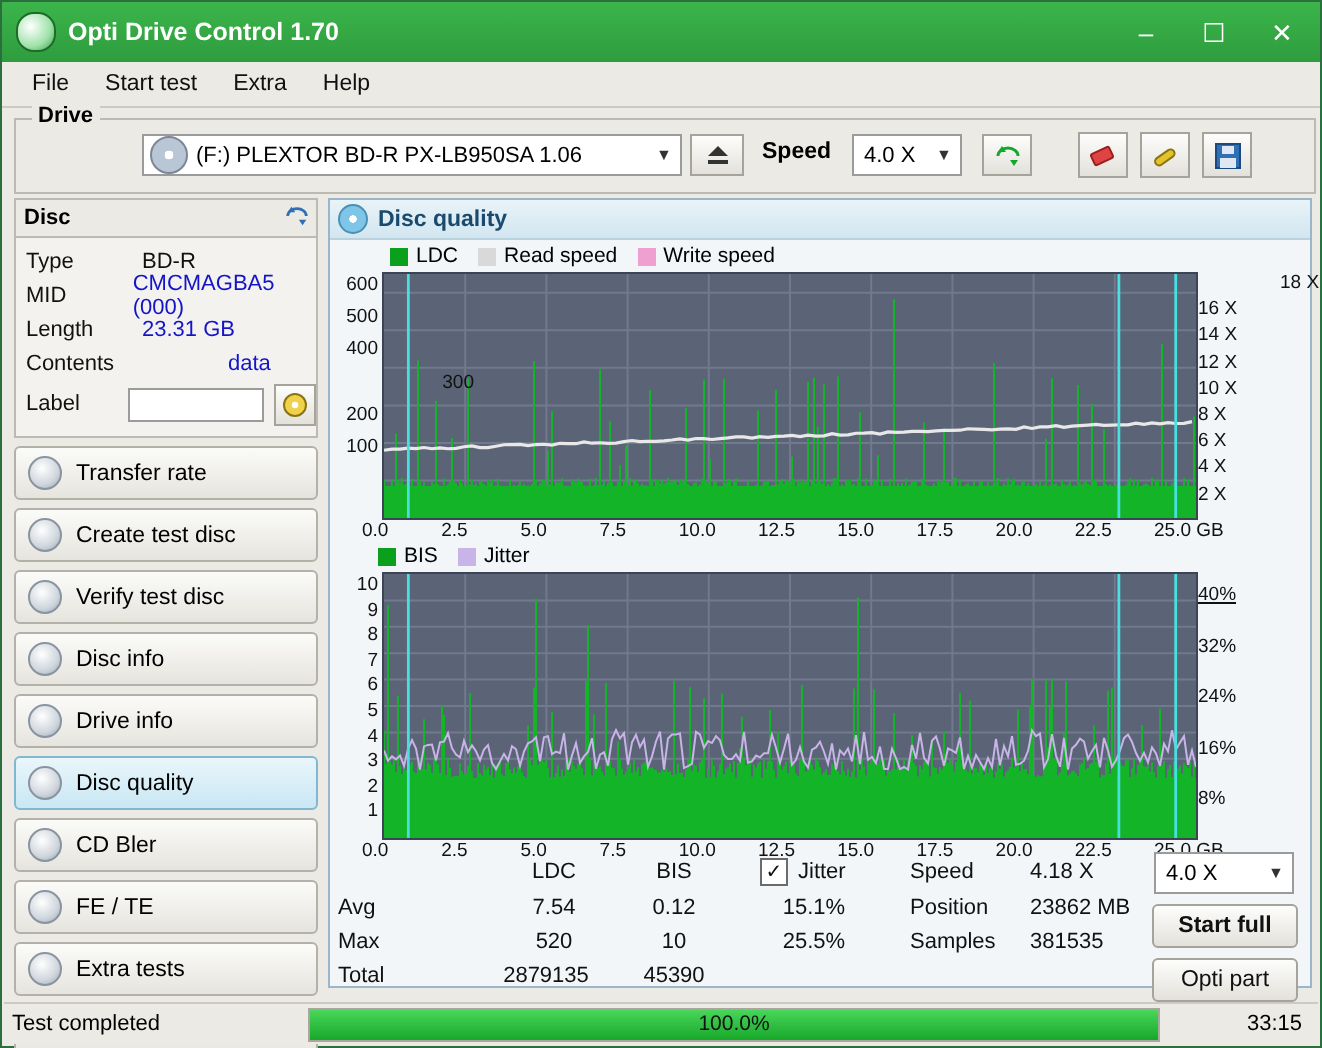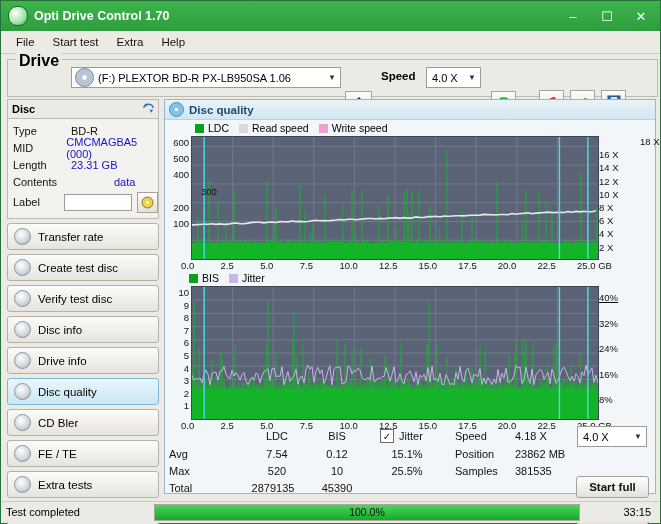--- a/index.html
+++ b/index.html
@@ -7,25 +7,25 @@
   .win{position:absolute;left:0;top:0;width:661px;height:524px;background:#eceae4;border:1px solid #2b6f3f;box-sizing:border-box;}
   
   .titlebar{height:30px;background:linear-gradient(to bottom,#3bb54a,#2e9c3e);display:flex;align-items:center;padding:0 2px;}
   .title-ico{width:18px;height:18px;border-radius:9px;background:radial-gradient(circle at 35% 35%,#fff,#9fe2a8 60%,#39a04a);margin:0 6px 0 5px;border:1px solid #1f6b2c;}
   .title-text{color:#fff;font-weight:bold;font-size:12.5px;flex:1;}
   .winbtn{width:34px;height:24px;display:flex;align-items:center;justify-content:center;color:#fff;font-size:13px;}
   
   .menubar{height:22px;background:#eceae4;display:flex;align-items:center;padding-left:6px;border-bottom:1px solid #cdcac2;}
   .menubar div{padding:2px 9px;font-size:11.5px;color:#111;}
   .drive-box{left:6px;top:58px;width:649px;height:36px;border:1px solid #bdbab2;background:#eceae4;position:absolute;}
-  .drive-label{position:absolute;left:8px;top:-8px;background:#eceae4;font-weight:bold;font-size:16px;padding:0 3px;}
+  .drive-label{position:absolute;left:8px;top:-8px;background:#eceae4;font-weight:bold;font-size:11px;padding:0 3px;}
   .combo{position:absolute;background:#fff;border:1px solid #9b9b9b;height:21px;display:flex;align-items:center;box-sizing:border-box;font-size:11px;}
   .combo .arrow{margin-left:auto;width:16px;height:19px;display:flex;align-items:center;justify-content:center;font-size:8px;color:#333;}
   .drvicon{width:17px;height:17px;margin:0 4px 0 3px;border-radius:50%;background:radial-gradient(circle at 50% 50%,#fff 0 18%,#b9c6d6 19% 100%);border:1px solid #7b8794;}
-  .btn{position:absolute;border:1px solid #a6a39b;background:linear-gradient(to bottom,#fdfdfc,#e3e1da);display:flex;align-items:center;justify-content:center;box-sizing:border-box;margin-top:24px;}
+  .btn{position:absolute;border:1px solid #a6a39b;background:linear-gradient(to bottom,#fdfdfc,#e3e1da);display:flex;align-items:center;justify-content:center;box-sizing:border-box;}
   
   .sidebar{position:absolute;left:6px;top:98px;width:152px;}
   .disc-head{height:20px;background:#eceae4;border:1px solid #bdbab2;display:flex;align-items:center;font-weight:bold;font-size:11px;padding-left:4px;box-sizing:border-box;}
   .disc-body{border:1px solid #bdbab2;border-top:none;background:#f3f2ee;padding:3px 0 4px 0;}
   .row{display:flex;align-items:center;height:17px;font-size:11px;padding-left:5px;}
   .row .k{width:58px;color:#111;}
   .row .v{color:#111;}
   .v.blue{color:#1414c8;}
   .v.link{color:#1414c8;}
   .navbtn{position:relative;height:27px;margin-top:4px;border:1px solid #b4b1a9;border-radius:3px;background:linear-gradient(to bottom,#fbfbf9,#e6e4dd);display:flex;align-items:center;font-size:11.5px;box-sizing:border-box;}
@@ -635,21 +635,21 @@
           <rect x="0" y="106" width="406" height="16" fill="#14b428"></rect>
           <polyline points="0,88.13651657082909 4,87.60525896755966 8,87.54981008033212 12,87.10594871733775 16,87.3048150157755 20,86.74693387733743 24,87.37076965839492 28,86.92518710399352 32,87.36769353926347 36,87.1728372675754 40,86.38285689397142 44,85.96753788271306 48,86.82057478997595 52,86.79600088225877 56,86.11504036486046 60,85.37438126871903 64,85.31652912221301 68,85.22243124815105 72,85.82286157265472 76,85.26592800501786 80,85.11414275299934 84,85.52508638307881 88,84.64379059691095 92,84.8076845018197 96,84.85437127290385 100,83.96312087924461 104,84.60742255882545 108,84.37443460901522 112,84.67881543386929 116,84.53608013388518 120,83.77884817338239 124,83.25341868843995 128,83.81847646959216 132,83.63699036611939 136,83.69393962652718 140,83.41768725189593 144,82.98814892081056 148,82.44583918588316 152,83.02174310504091 156,82.27316963710729 160,82.29210791879865 164,82.74443624585786 168,82.26870133481779 172,81.90328138907722 176,81.44079362226559 180,81.47735065549104 184,82.0363533676707 188,81.33724752299392 192,81.72859504128982 196,81.16147562398163 200,81.01932418725615 204,80.66868982931008 208,81.33613561099826 212,80.5985352747264 216,81.08597539865787 220,80.92009842843592 224,79.8725533192994 228,80.55504157288027 232,80.46577421420523 236,79.63439941614348 240,79.59322095376541 244,79.31605423196196 248,80.04323016199338 252,78.95781755891173 256,79.20138794444887 260,79.04851779252752 264,78.67792608288758 268,78.71162209316249 272,78.82986705367206 276,78.43738508523288 280,78.18035538736459 284,78.19856067497602 288,78.10956686585784 292,77.38430901835744 296,77.58595851992149 300,77.7064465224243 304,77.94751863142858 308,77.55569580691441 312,77.46823625711626 316,77.69161522798973 320,76.44965832094115 324,77.22823942602675 328,76.4605806104318 332,76.38893164566298 336,75.81642610231088 340,76.6760845610905 344,76.09240039310322 348,75.85474972690211 352,75.54108607972765 356,75.14449167689935 360,75.64711693048038 364,75.53902522096269 368,75.38522123115027 372,75.4659661916424 376,74.5859842229762 380,75.19145452550953 384,74.42215981275426 388,74.89566600389801 392,74.28290815645 396,74.74705765813628 400,74.68004562478899 404,73.81883722380809 " fill="none" stroke="#e8e8e8" stroke-width="1.6"></polyline>
           <line x1="12.18" y1="0" x2="12.18" y2="122" stroke="#46e0e0" stroke-width="1.4"></line>
           <line x1="367.43" y1="0" x2="367.43" y2="122" stroke="#46e0e0" stroke-width="1.4"></line>
           <line x1="395.84999999999997" y1="0" x2="395.84999999999997" y2="122" stroke="#46e0e0" stroke-width="1.4"></line>
         </svg></div>
     <div id="ytick-top">
         <div class="axis-lbl" style="left: 0px; top: 37px; width: 24px; text-align: right;">600</div>
         <div class="axis-lbl" style="left: 0px; top: 53.2px; width: 24px; text-align: right;">500</div>
         <div class="axis-lbl" style="left: 0px; top: 69.4px; width: 24px; text-align: right;">400</div>
-        <div class="axis-lbl" style="left: 4px; top: 85.6px; width: 24px;  padding-left: 32px;">300</div>
+        <div class="axis-lbl" style="left: 16px; top: 85.6px; width: 24px; text-align: right; padding-left: 32px;">300</div>
         <div class="axis-lbl" style="left: 0px; top: 101.8px; width: 24px; text-align: right;">200</div>
         <div class="axis-lbl" style="left: 0px; top: 118px; width: 24px; text-align: right;">100</div>
       </div>
     <div id="ytick-top-right">
         <div class="axis-lbl" style="left: 434px; top: 36px; width: 24px; text-align: left; padding-left: 41px;">18 X</div>
         <div class="axis-lbl" style="left: 434px; top: 49.2px; width: 24px; text-align: left;">16 X</div>
         <div class="axis-lbl" style="left: 434px; top: 62.4px; width: 24px; text-align: left;">14 X</div>
         <div class="axis-lbl" style="left: 434px; top: 75.6px; width: 24px; text-align: left;">12 X</div>
         <div class="axis-lbl" style="left: 434px; top: 88.8px; width: 24px; text-align: left;">10 X</div>
         <div class="axis-lbl" style="left: 434px; top: 102px; width: 24px; text-align: left;">8 X</div>

